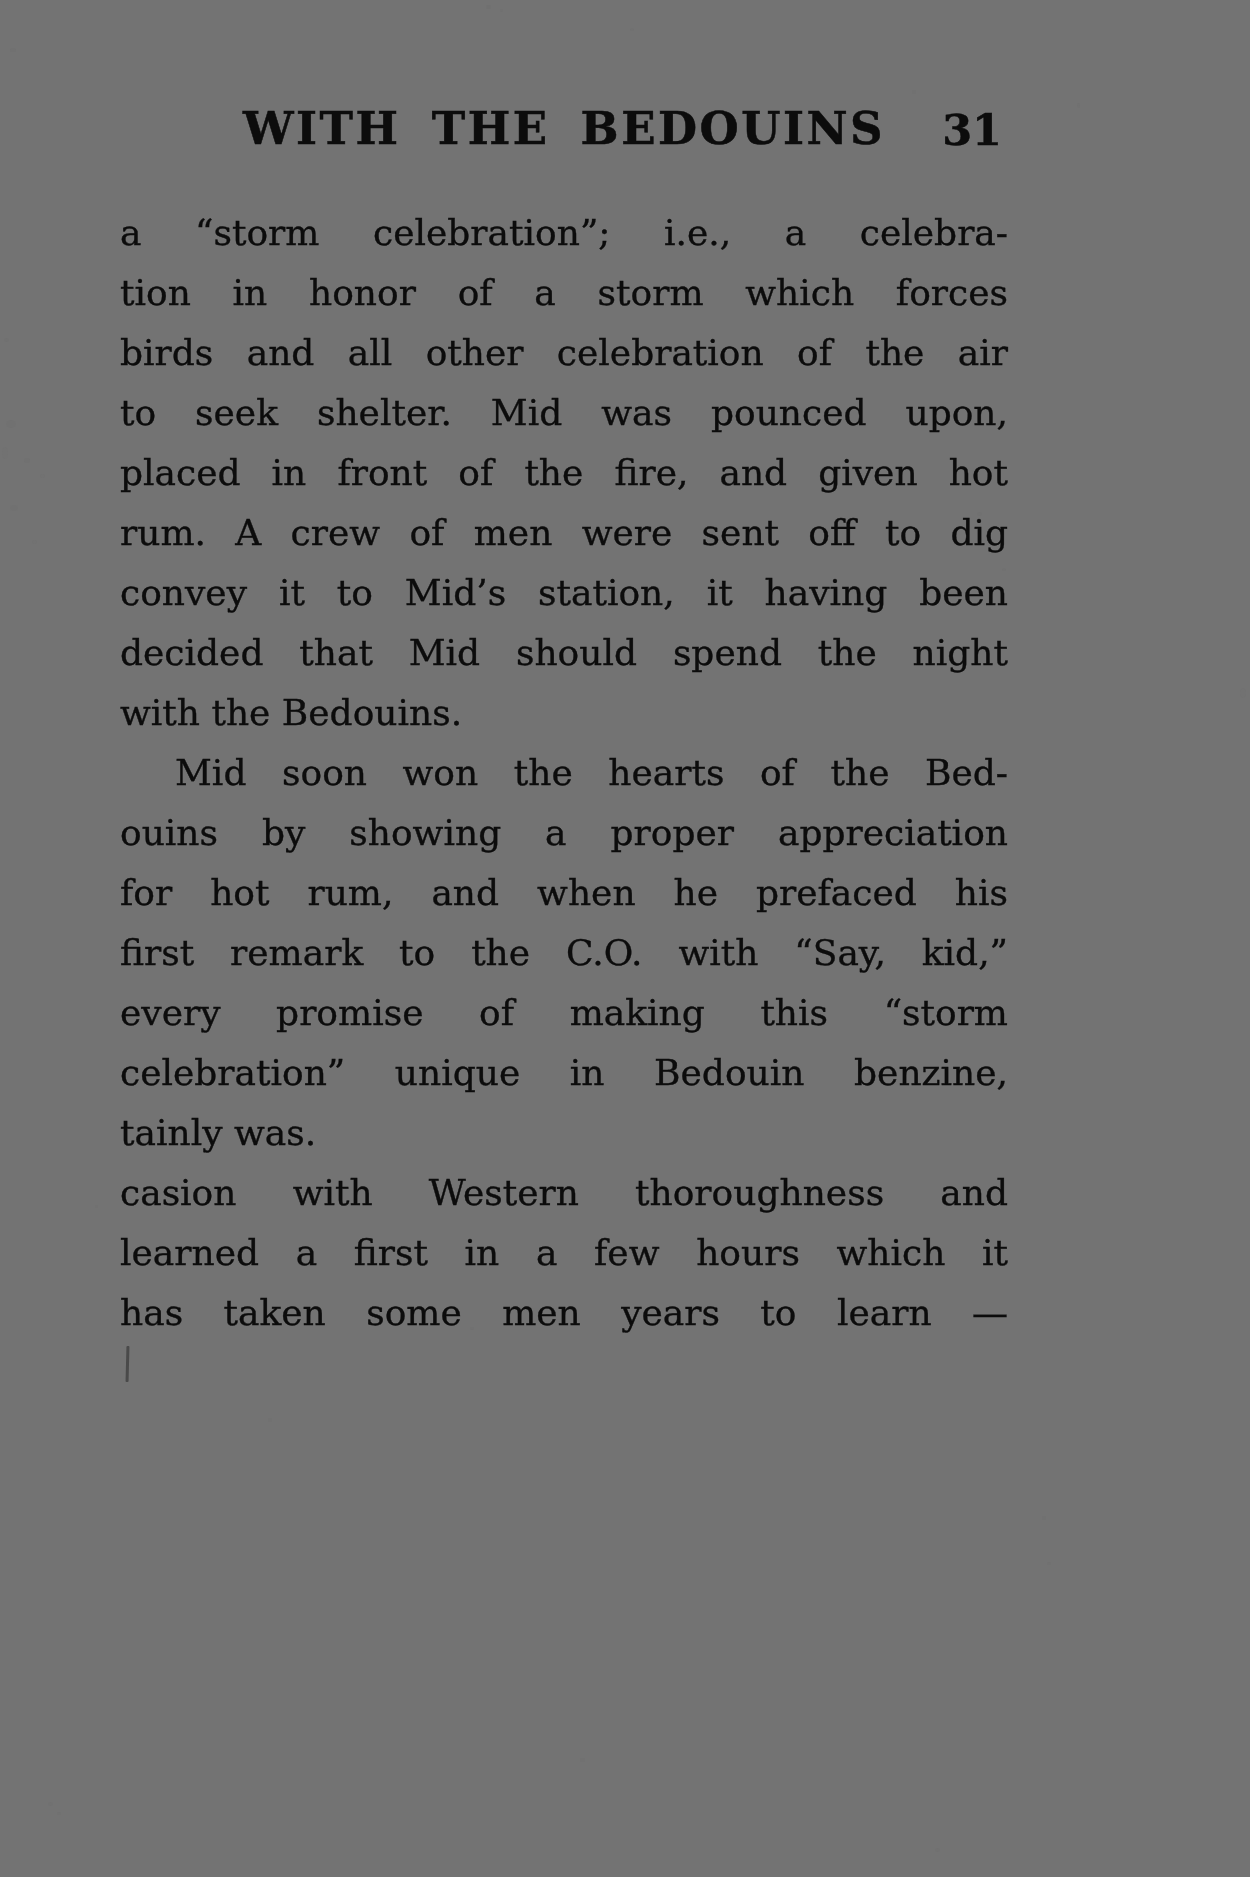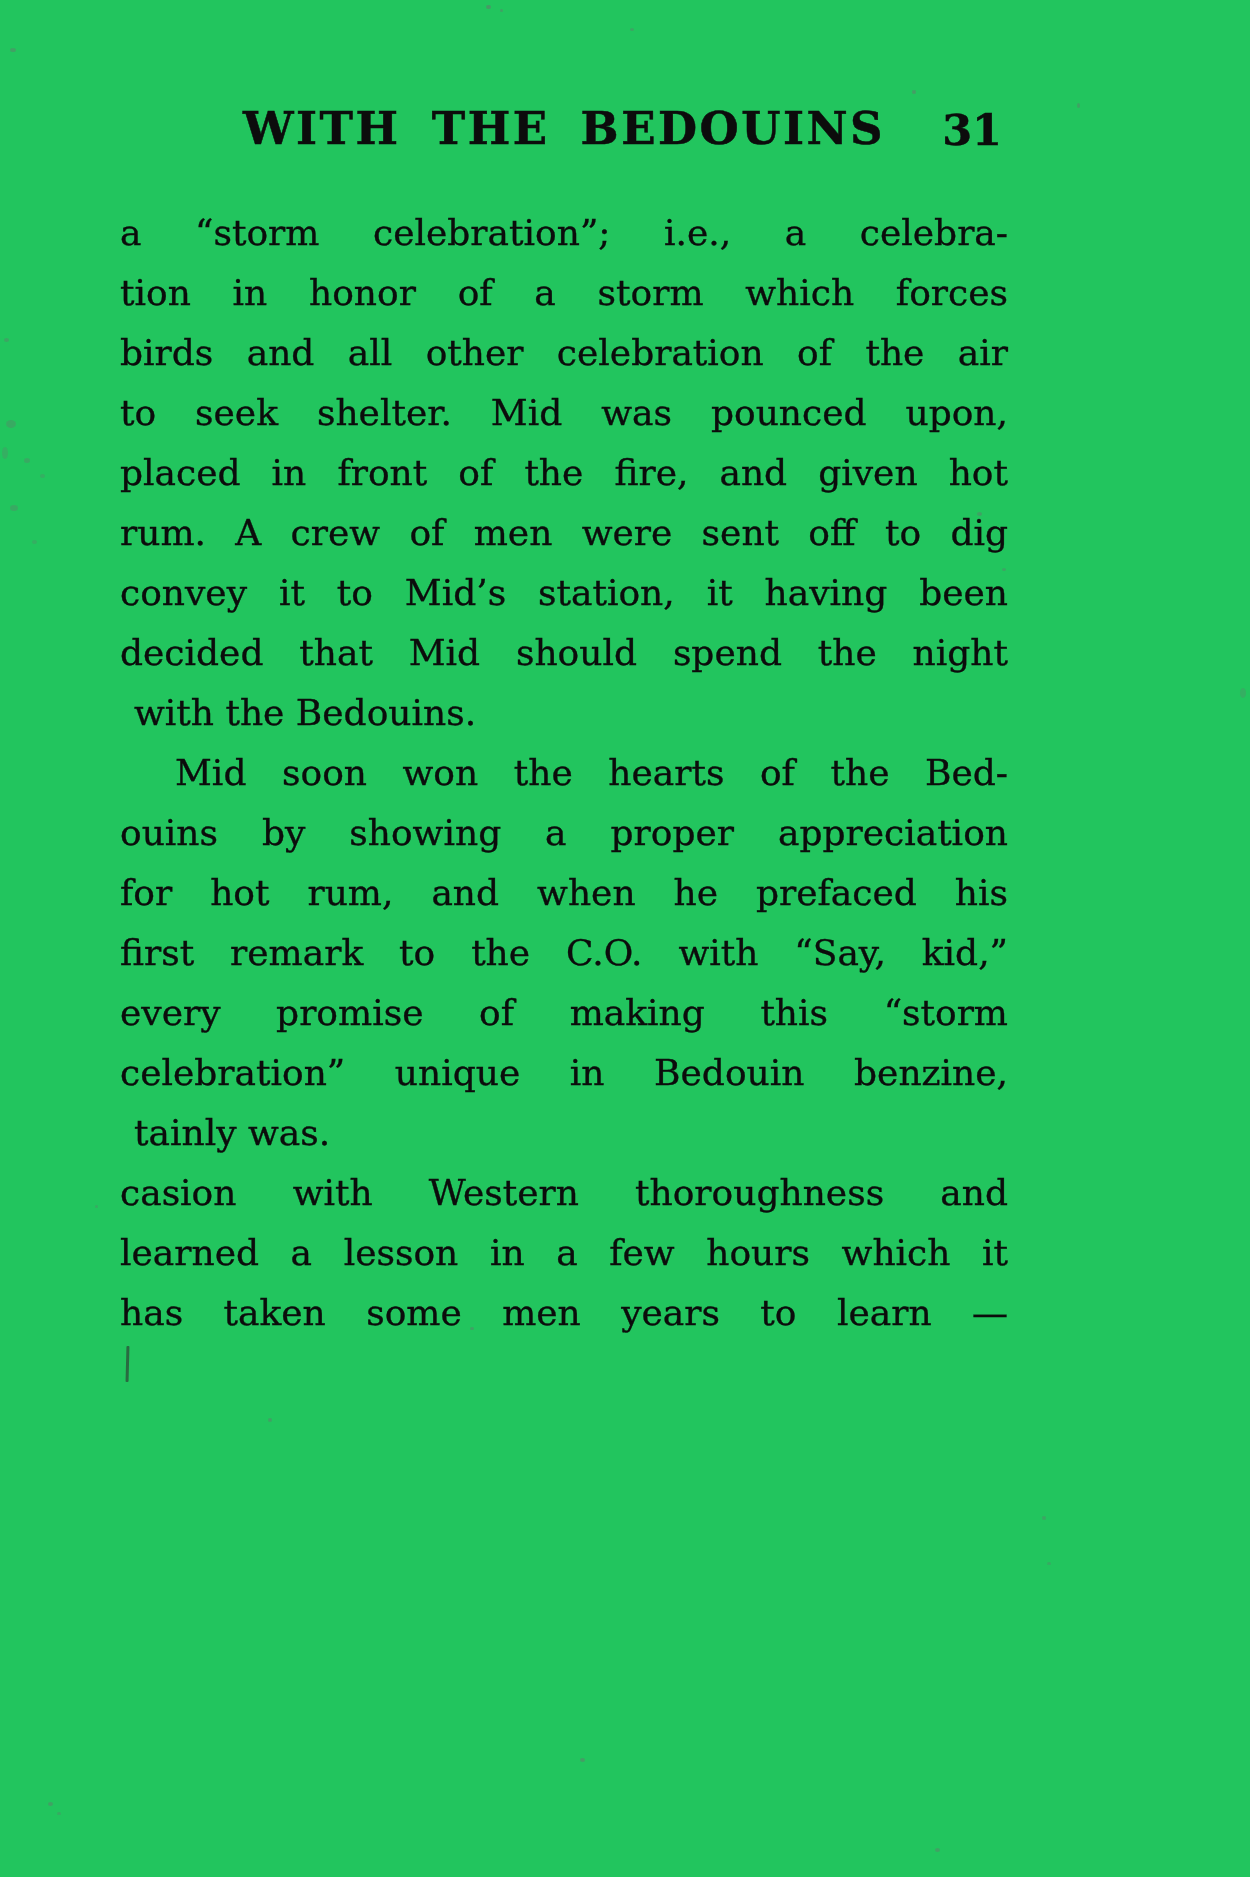--- a/index.html
+++ b/index.html
@@ -4,21 +4,21 @@
 <style>
   html, body {
     margin: 0;
     padding: 0;
     background: #ffffff;
   }
   .page {
     position: relative;
     width: 1250px;
     height: 1877px;
-    background: #22c55e;
+    background: #737373;
     overflow: hidden;
     font-family: "DejaVu Serif", "Liberation Serif", serif;
     color: #0c0c0c;
   }
   
   .page-header {
     position: absolute;
     left: 120px;
     top: 100px;
     width: 888px;
@@ -56,21 +56,20 @@
     height: 60px;
     font-size: 36px;
     line-height: 60px;
     text-align: justify;
     text-align-last: justify;
     -webkit-text-stroke: 0.35px #0c0c0c;
     overflow: visible;
   }
   .line.flush {
     text-align-last: left;
-    margin-left: 14px;
   }
   .line.indent {
     text-indent: 55px;
   }
   
   .margin-bar {
     position: absolute;
     left: 126px;
     top: 1346px;
     width: 3px;
@@ -110,21 +109,21 @@
 
     <div class="line indent">Mid soon won the hearts of the Bed-</div>
     <div class="line">ouins by showing a proper appreciation</div>
     <div class="line">for hot rum, and when he prefaced his</div>
     <div class="line">first remark to the C.O. with “Say, kid,”</div>
     <div class="line">every promise of making this “storm</div>
     <div class="line">celebration” unique in Bedouin benzine,</div>
     <div class="line flush">tainly was.</div>
 
     <div class="line">casion with Western thoroughness and</div>
-    <div class="line">learned a lesson in a few hours which it</div>
+    <div class="line">learned a first in a few hours which it</div>
     <div class="line">has taken some men years to learn —</div>
   </main>
 
   <div class="margin-bar"></div>
   <div class="speck" style="left:486px;top:5px;width:5px;height:4px;opacity:.5;"></div>
   <div class="speck" style="left:500px;top:9px;width:3px;height:3px;opacity:.4;"></div>
   <div class="speck" style="left:630px;top:28px;width:4px;height:3px;opacity:.35;"></div>
   <div class="speck" style="left:1077px;top:103px;width:3px;height:5px;opacity:.4;"></div>
   <div class="speck" style="left:912px;top:90px;width:4px;height:4px;opacity:.45;"></div>
   <div class="speck" style="left:10px;top:48px;width:6px;height:4px;opacity:.4;"></div>

